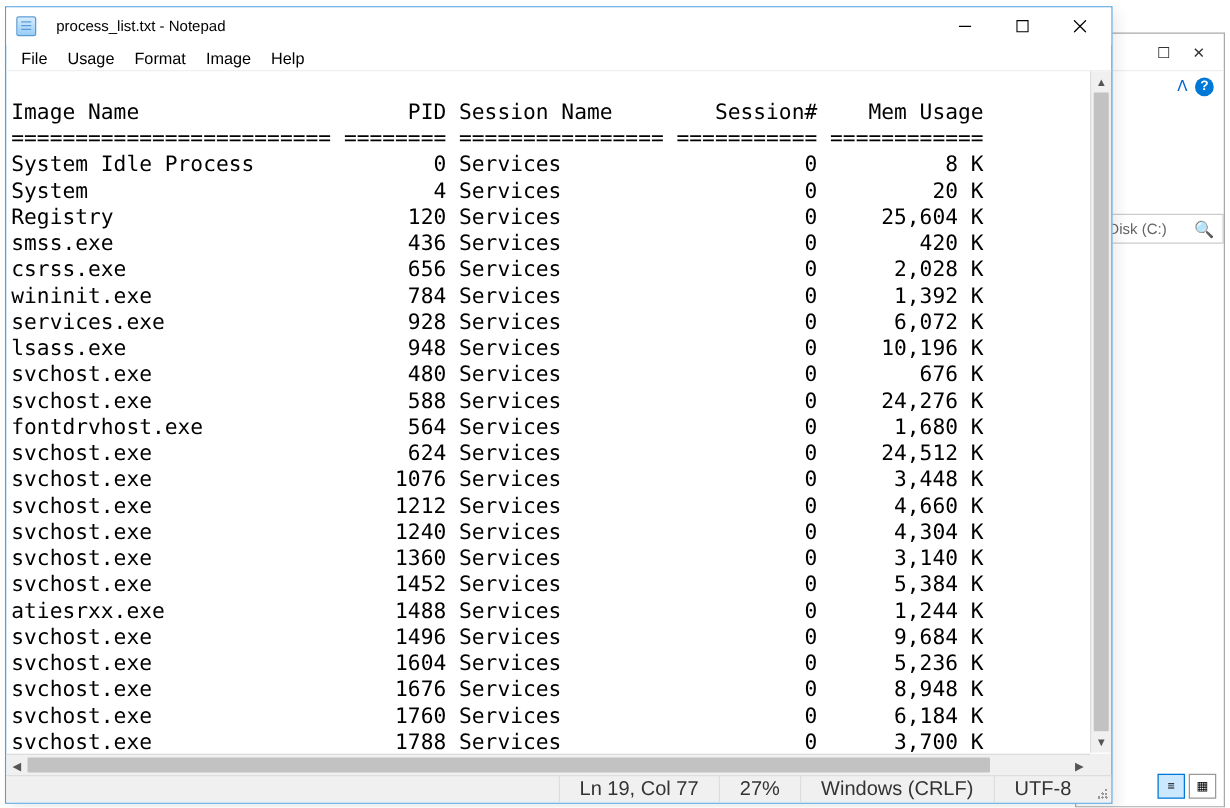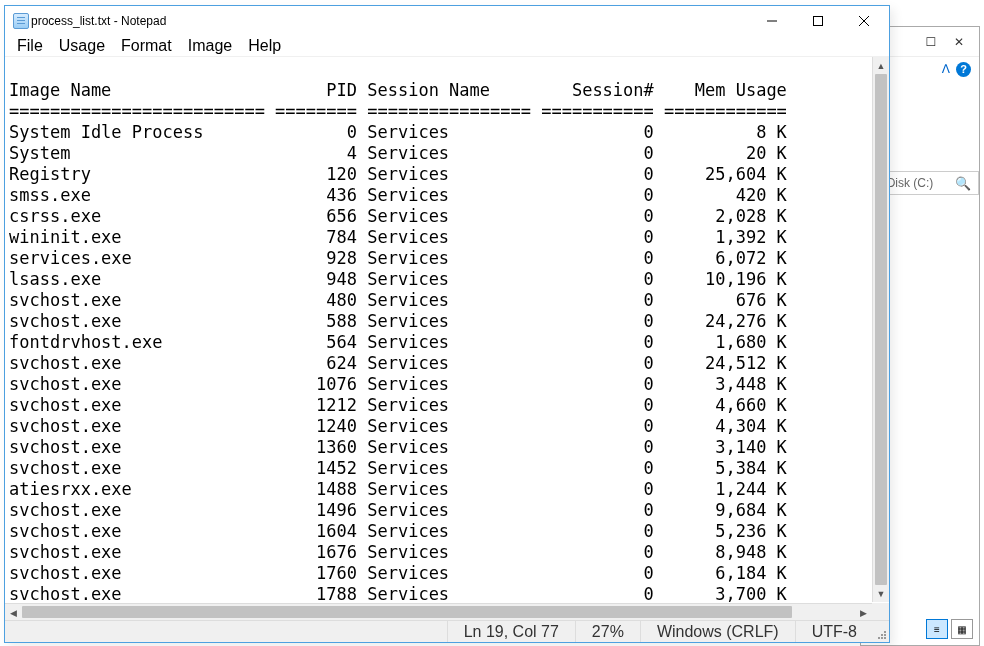--- a/index.html
+++ b/index.html
@@ -89,42 +89,42 @@
     box-shadow: 4px 4px 10px rgba(0,0,0,0.08);
   }
   .titlebar {
     height: 30px;
     display:flex;
     align-items:center;
     justify-content:space-between;
     padding:0 2px 0 8px;
     background:#fff;
   }
-  .titlebar-left { display:flex; align-items:center; gap:2px; font-size:12px; color:#000; }
+  .titlebar-left { display:flex; align-items:center; gap:16px; font-size:12px; color:#000; }
   .np-icon {
     width:16px; height:16px;
     background: linear-gradient(180deg,#d6ecff,#9acdf5);
     border:1px solid #5b9bd5;
     border-radius:2px;
     position:relative;
   }
   .np-icon::after{content:"";position:absolute;left:3px;right:3px;top:3px;height:1px;background:#5b9bd5;box-shadow:0 3px 0 #5b9bd5,0 6px 0 #5b9bd5;}
   .titlebar-right { display:flex; }
   .win-control {
     width:46px; height:30px;
     display:flex; align-items:center; justify-content:center;
     font-size:12px; color:#222;
   }
   .menubar {
     height:20px;
     display:flex;
     align-items:center;
     gap:4px;
     padding:0 6px;
-    font-size:16px;
+    font-size:13px;
     color:#000;
   }
   .menubar span { padding:2px 6px; }
   .editor {
     flex:1;
     position:relative;
     overflow:hidden;
     border-top:1px solid #f0f0f0;
   }
   .editor-content {

